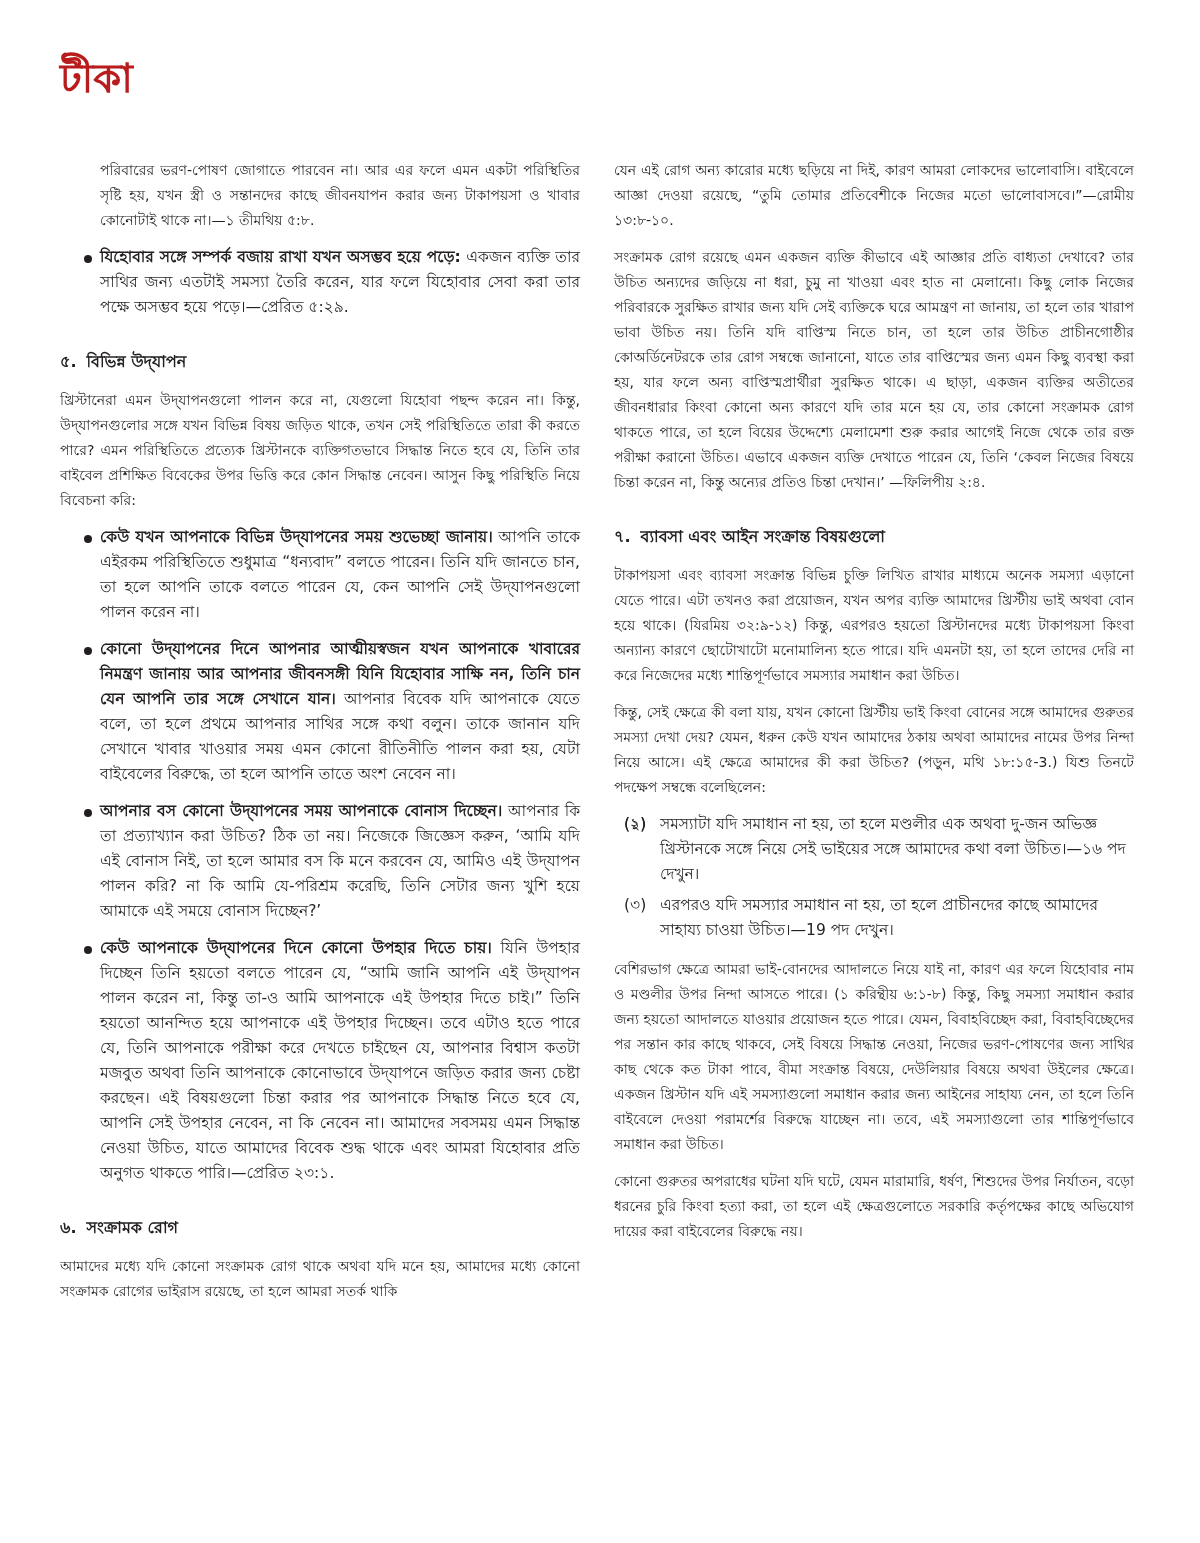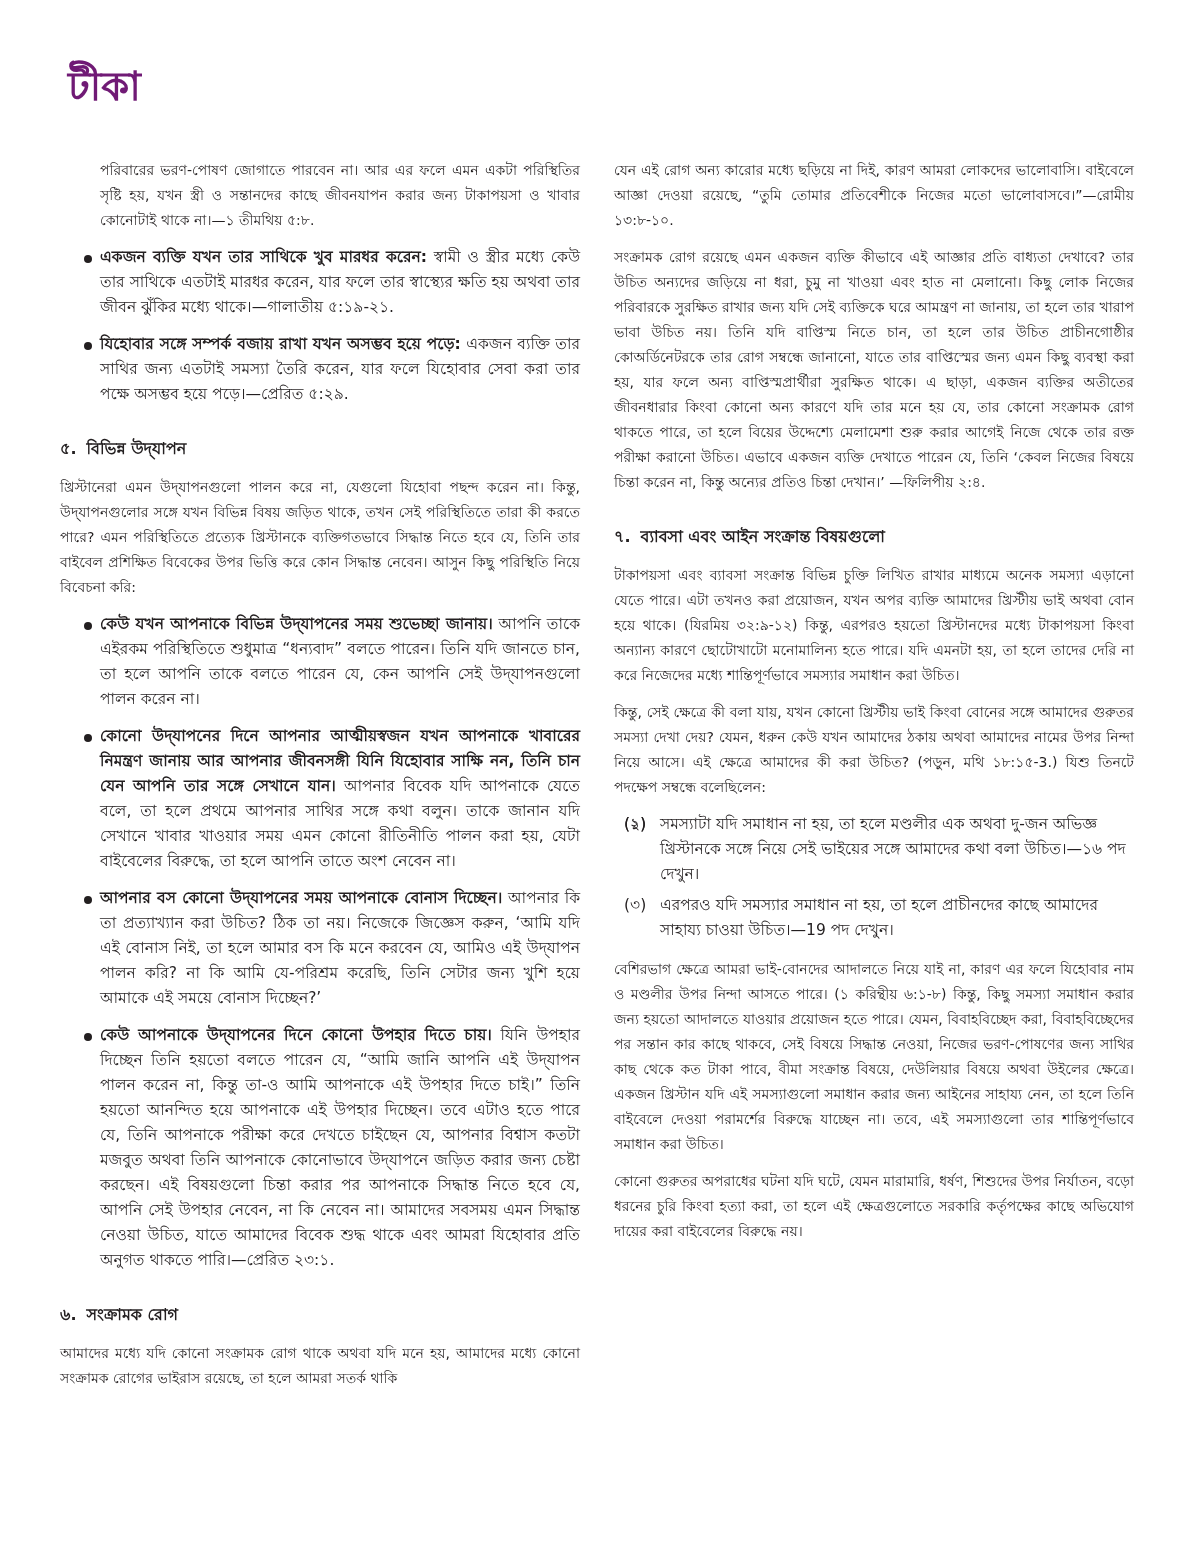--- a/index.html
+++ b/index.html
@@ -3,21 +3,21 @@
 <meta charset="utf-8">
 <style>
   html, body { margin: 0; padding: 0; background: #ffffff; }
   body {
     width: 1200px; height: 1543px; position: relative; overflow: hidden;
     font-family: "DejaVu Sans", "Liberation Sans", sans-serif;
     color: #231f20;
   }
   .page-title {
     position: absolute; left: 60px; top: 58px;
-    font-size: 40px; font-weight: bold; color: #701a75; margin: 8px; line-height: 1;
+    font-size: 40px; font-weight: bold; color: #b91c1c; margin: 0; line-height: 1;
   }
   .col { position: absolute; top: 158px; width: 520px; }
   .col-left { left: 60px; }
   .col-right { left: 614px; }
   p { margin: 0 0 12px 0; font-size: 14px; line-height: 25px; text-align: justify; }
   .indent { padding-left: 40px; }
   ul.bullets { list-style: none; margin: 0; padding: 0; }
   ul.bullets li { position: relative; padding-left: 40px; margin-bottom: 12px; font-size: 15.5px; line-height: 25px; text-align: justify; }
   ul.bullets li .dot { position: absolute; left: 24px; top: 10px; width: 8px; height: 8px; border-radius: 50%; background: #231f20; }
   ul.bullets li b { font-weight: bold; }
@@ -28,21 +28,20 @@
   ol.steps li .mk { position: absolute; left: 10px; top: 0; }
 </style>
 </head>
 <body>
 
 <h1 class="page-title">টীকা</h1>
 
 <div class="col col-left">
   <p class="indent">পরিবারের ভরণ-পোষণ জোগাতে পারবেন না। আর এর ফলে এমন একটা পরিস্থিতির সৃষ্টি হয়, যখন স্ত্রী ও সন্তানদের কাছে জীবনযাপন করার জন্য টাকাপয়সা ও খাবার কোনোটাই থাকে না।—১ তীমথিয় ৫:৮.</p>
   <ul class="bullets">
-    <li><span class="dot"></span><b>একজন ব্যক্তি যখন তার সাথিকে খুব মারধর করেন:</b><span> স্বামী ও স্ত্রীর মধ্যে কেউ তার সাথিকে এতটাই মারধর করেন, যার ফলে তার স্বাস্থ্যের ক্ষতি হয় অথবা তার জীবন ঝুঁকির মধ্যে থাকে।—গালাতীয় ৫:১৯-২১.</span></li>
     <li><span class="dot"></span><b>যিহোবার সঙ্গে সম্পর্ক বজায় রাখা যখন অসম্ভব হয়ে পড়ে:</b><span> একজন ব্যক্তি তার সাথির জন্য এতটাই সমস্যা তৈরি করেন, যার ফলে যিহোবার সেবা করা তার পক্ষে অসম্ভব হয়ে পড়ে।—প্রেরিত ৫:২৯.</span></li>
   </ul>
 
   <h2><span class="num">৫.</span><span>বিভিন্ন উদ্‌যাপন</span></h2>
   <p>খ্রিস্টানেরা এমন উদ্‌যাপনগুলো পালন করে না, যেগুলো যিহোবা পছন্দ করেন না। কিন্তু, উদ্‌যাপনগুলোর সঙ্গে যখন বিভিন্ন বিষয় জড়িত থাকে, তখন সেই পরিস্থিতিতে তারা কী করতে পারে? এমন পরিস্থিতিতে প্রত্যেক খ্রিস্টানকে ব্যক্তিগতভাবে সিদ্ধান্ত নিতে হবে যে, তিনি তার বাইবেল প্রশিক্ষিত বিবেকের উপর ভিত্তি করে কোন সিদ্ধান্ত নেবেন। আসুন কিছু পরিস্থিতি নিয়ে বিবেচনা করি:</p>
   <ul class="bullets">
     <li><span class="dot"></span><b>কেউ যখন আপনাকে বিভিন্ন উদ্‌যাপনের সময় শুভেচ্ছা জানায়।</b><span> আপনি তাকে এইরকম পরিস্থিতিতে শুধুমাত্র “ধন্যবাদ” বলতে পারেন। তিনি যদি জানতে চান, তা হলে আপনি তাকে বলতে পারেন যে, কেন আপনি সেই উদ্‌যাপনগুলো পালন করেন না।</span></li>
     <li><span class="dot"></span><b>কোনো উদ্‌যাপনের দিনে আপনার আত্মীয়স্বজন যখন আপনাকে খাবারের নিমন্ত্রণ জানায় আর আপনার জীবনসঙ্গী যিনি যিহোবার সাক্ষি নন, তিনি চান যেন আপনি তার সঙ্গে সেখানে যান।</b><span> আপনার বিবেক যদি আপনাকে যেতে বলে, তা হলে প্রথমে আপনার সাথির সঙ্গে কথা বলুন। তাকে জানান যদি সেখানে খাবার খাওয়ার সময় এমন কোনো রীতিনীতি পালন করা হয়, যেটা বাইবেলের বিরুদ্ধে, তা হলে আপনি তাতে অংশ নেবেন না।</span></li>
     <li><span class="dot"></span><b>আপনার বস কোনো উদ্‌যাপনের সময় আপনাকে বোনাস দিচ্ছেন।</b><span> আপনার কি তা প্রত্যাখ্যান করা উচিত? ঠিক তা নয়। নিজেকে জিজ্ঞেস করুন, ‘আমি যদি এই বোনাস নিই, তা হলে আমার বস কি মনে করবেন যে, আমিও এই উদ্‌যাপন পালন করি? না কি আমি যে-পরিশ্রম করেছি, তিনি সেটার জন্য খুশি হয়ে আমাকে এই সময়ে বোনাস দিচ্ছেন?’</span></li>
     <li><span class="dot"></span><b>কেউ আপনাকে উদ্‌যাপনের দিনে কোনো উপহার দিতে চায়।</b><span> যিনি উপহার দিচ্ছেন তিনি হয়তো বলতে পারেন যে, “আমি জানি আপনি এই উদ্‌যাপন পালন করেন না, কিন্তু তা-ও আমি আপনাকে এই উপহার দিতে চাই।” তিনি হয়তো আনন্দিত হয়ে আপনাকে এই উপহার দিচ্ছেন। তবে এটাও হতে পারে যে, তিনি আপনাকে পরীক্ষা করে দেখতে চাইছেন যে, আপনার বিশ্বাস কতটা মজবুত অথবা তিনি আপনাকে কোনোভাবে উদ্‌যাপনে জড়িত করার জন্য চেষ্টা করছেন। এই বিষয়গুলো চিন্তা করার পর আপনাকে সিদ্ধান্ত নিতে হবে যে, আপনি সেই উপহার নেবেন, না কি নেবেন না। আমাদের সবসময় এমন সিদ্ধান্ত নেওয়া উচিত, যাতে আমাদের বিবেক শুদ্ধ থাকে এবং আমরা যিহোবার প্রতি অনুগত থাকতে পারি।—প্রেরিত ২৩:১.</span></li>

